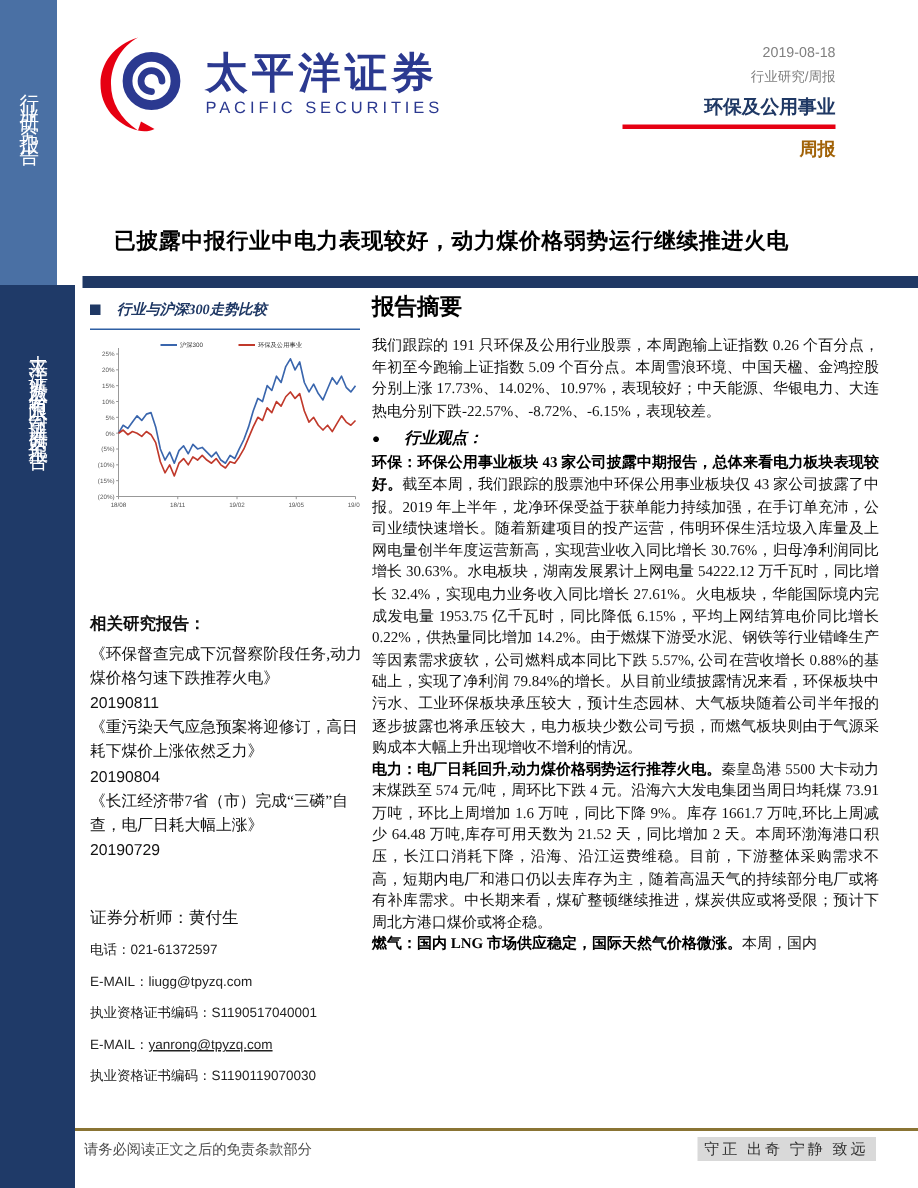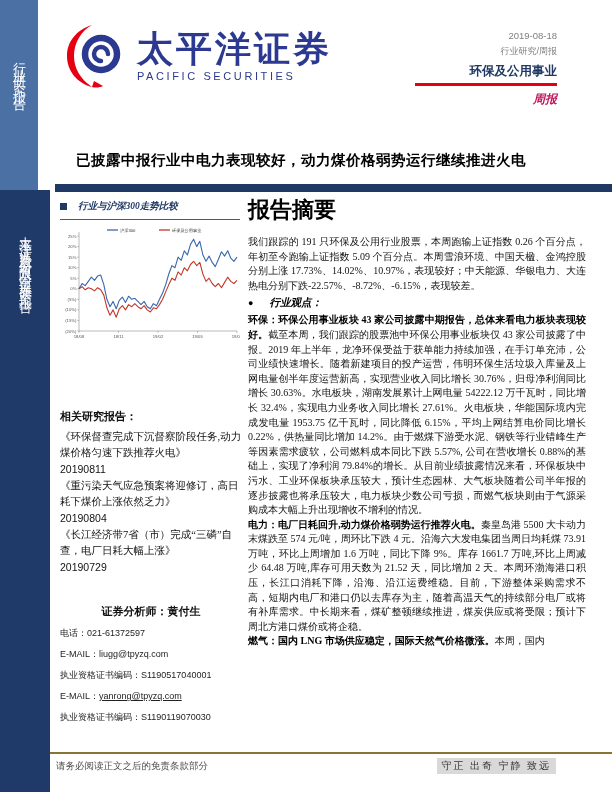--- a/index.html
+++ b/index.html
@@ -12,31 +12,31 @@
   .vtext{position:absolute;left:50%;transform:translateX(-50%);
          writing-mode:vertical-rl;text-orientation:upright;color:#fff;
          font-size:13px;font-family:"Liberation Serif","DejaVu Serif",serif;}
   .vtext.top{top:52px;letter-spacing:7px;}
   .vtext.bottom{top:36px;letter-spacing:4px;}
 
   
   .logo{position:absolute;left:64px;top:24px;display:flex;align-items:center;}
   .logo svg{width:64px;height:64px;}
   .logo-text{margin-left:9px;}
-  .logo-cn{font-size:36px;font-weight:bold;color:#2b3990;letter-spacing:3px;
+  .logo-cn{font-size:28px;font-weight:bold;color:#2b3990;letter-spacing:3px;
            font-family:"Liberation Sans","DejaVu Sans",sans-serif;line-height:1;}
   .logo-en{font-size:11px;color:#2b3990;letter-spacing:2.6px;margin-top:3px;
            font-family:"Liberation Sans","DejaVu Sans",sans-serif;}
   .header-meta{position:absolute;top:30px;right:55px;text-align:right;
                font-family:"Liberation Sans","DejaVu Sans",sans-serif;}
   .meta-date{font-size:9.5px;color:#7f7f7f;}
   .meta-cat{font-size:9px;color:#7f7f7f;margin-top:4px;}
   .meta-industry{font-size:12.5px;color:#1f3864;font-weight:bold;margin-top:5px;}
   .meta-underline{height:3px;background:#e60012;width:142px;margin:3px 0 5px auto;}
-  .meta-type{font-size:12px;color:#be185d;font-weight:bold;font-style:italic;}
+  .meta-type{font-size:12px;color:#a16207;font-weight:bold;}
 
   
   .doc-title{position:absolute;left:76px;top:151px;width:510px;font-size:14.5px;
              font-weight:bold;color:#000000;letter-spacing:.5px;}
   .band{position:absolute;left:55px;top:184px;right:0;height:8px;background:#1f3864;}
 
   
   .left-col{position:absolute;left:60px;top:200px;width:180px;}
   .section-head{display:flex;align-items:center;}
   .bullet-sq{width:7px;height:7px;background:#1f3864;margin-right:11px;flex:none;}
@@ -45,40 +45,40 @@
   .chart-wrap{margin-top:5px;}
 
   .related{position:absolute;left:60px;top:408px;width:182px;font-size:10.5px;
            line-height:16px;color:#111;}
   .related-head{font-weight:bold;font-size:11px;margin-bottom:5px;}
   .report-item{margin-bottom:1px;}
   .report-date{display:block;font-family:"Liberation Sans","DejaVu Sans",sans-serif;
                font-size:10.5px;}
 
   .analysts{position:absolute;left:60px;top:596px;width:182px;color:#111;}
-  .an-head{font-weight:bold;font-size:11px;margin:8px 0 2px;text-align:center;}
+  .an-head{font-weight:normal;font-size:11px;margin:8px 0 2px;}
   .an-line{font-size:9px;margin:8px 0;color:#222;
            font-family:"Liberation Sans","DejaVu Sans",sans-serif;}
   .an-line .lbl{font-family:"Liberation Serif","DejaVu Serif",serif;}
   .link-underline{text-decoration:underline;}
 
   
   .right-col{position:absolute;left:248px;top:195px;width:338px;}
-  .summary-head{font-family:Liberation Mono, monospace;font-size:22px;
+  .summary-head{font-family:Liberation Mono, monospace;font-size:15px;
                 font-weight:bold;color:#000;margin:0 0 10px;}
   .para{font-size:10px;line-height:14.6px;text-align:justify;margin:0;color:#111;}
   .para b{color:#000;}
   .views-row{display:flex;align-items:baseline;font-weight:bold;font-style:italic;
              font-size:10.5px;margin:3px 0;color:#000;}
   .views-dot{margin-right:16px;font-style:normal;font-size:9px;}
 
   
   .footer-line{position:absolute;left:50px;right:0;top:752px;border-top:2px solid #8a7434;}
   .footer-left{position:absolute;left:56px;top:760px;font-size:9.5px;color:#4d4d4d;}
-  .footer-right{position:absolute;right:56px;top:758px;font-size:10px;color:#333;
+  .footer-right{position:absolute;right:28px;top:758px;font-size:10px;color:#333;
                 background:#d9d9d9;padding:1px 5px;letter-spacing:2px;}
 
   svg text{font-family:"Liberation Sans","DejaVu Sans",sans-serif;}
 </style>
 </head>
 <body>
 
 <div class="page">
 
   <div class="sidebar-top">

